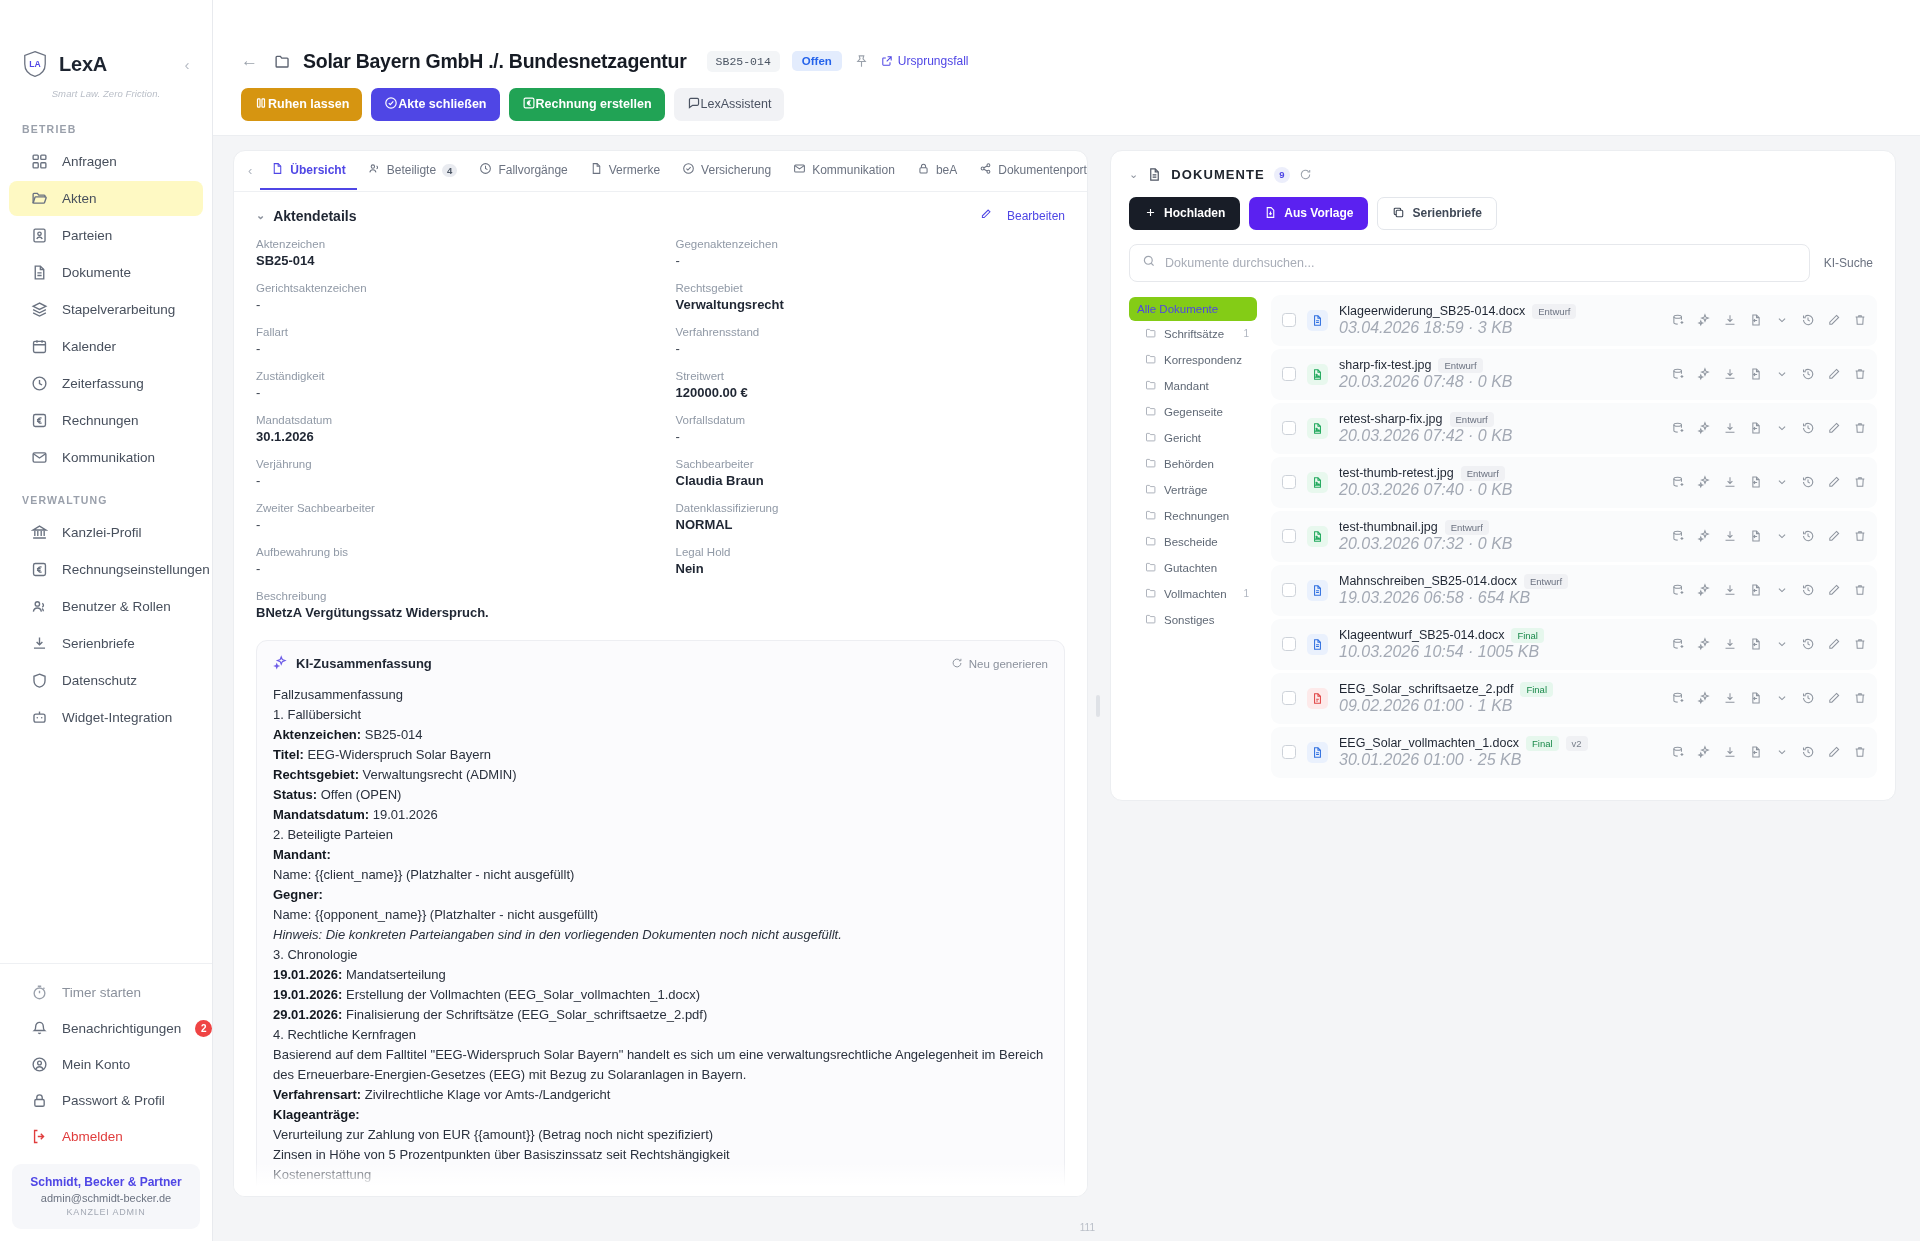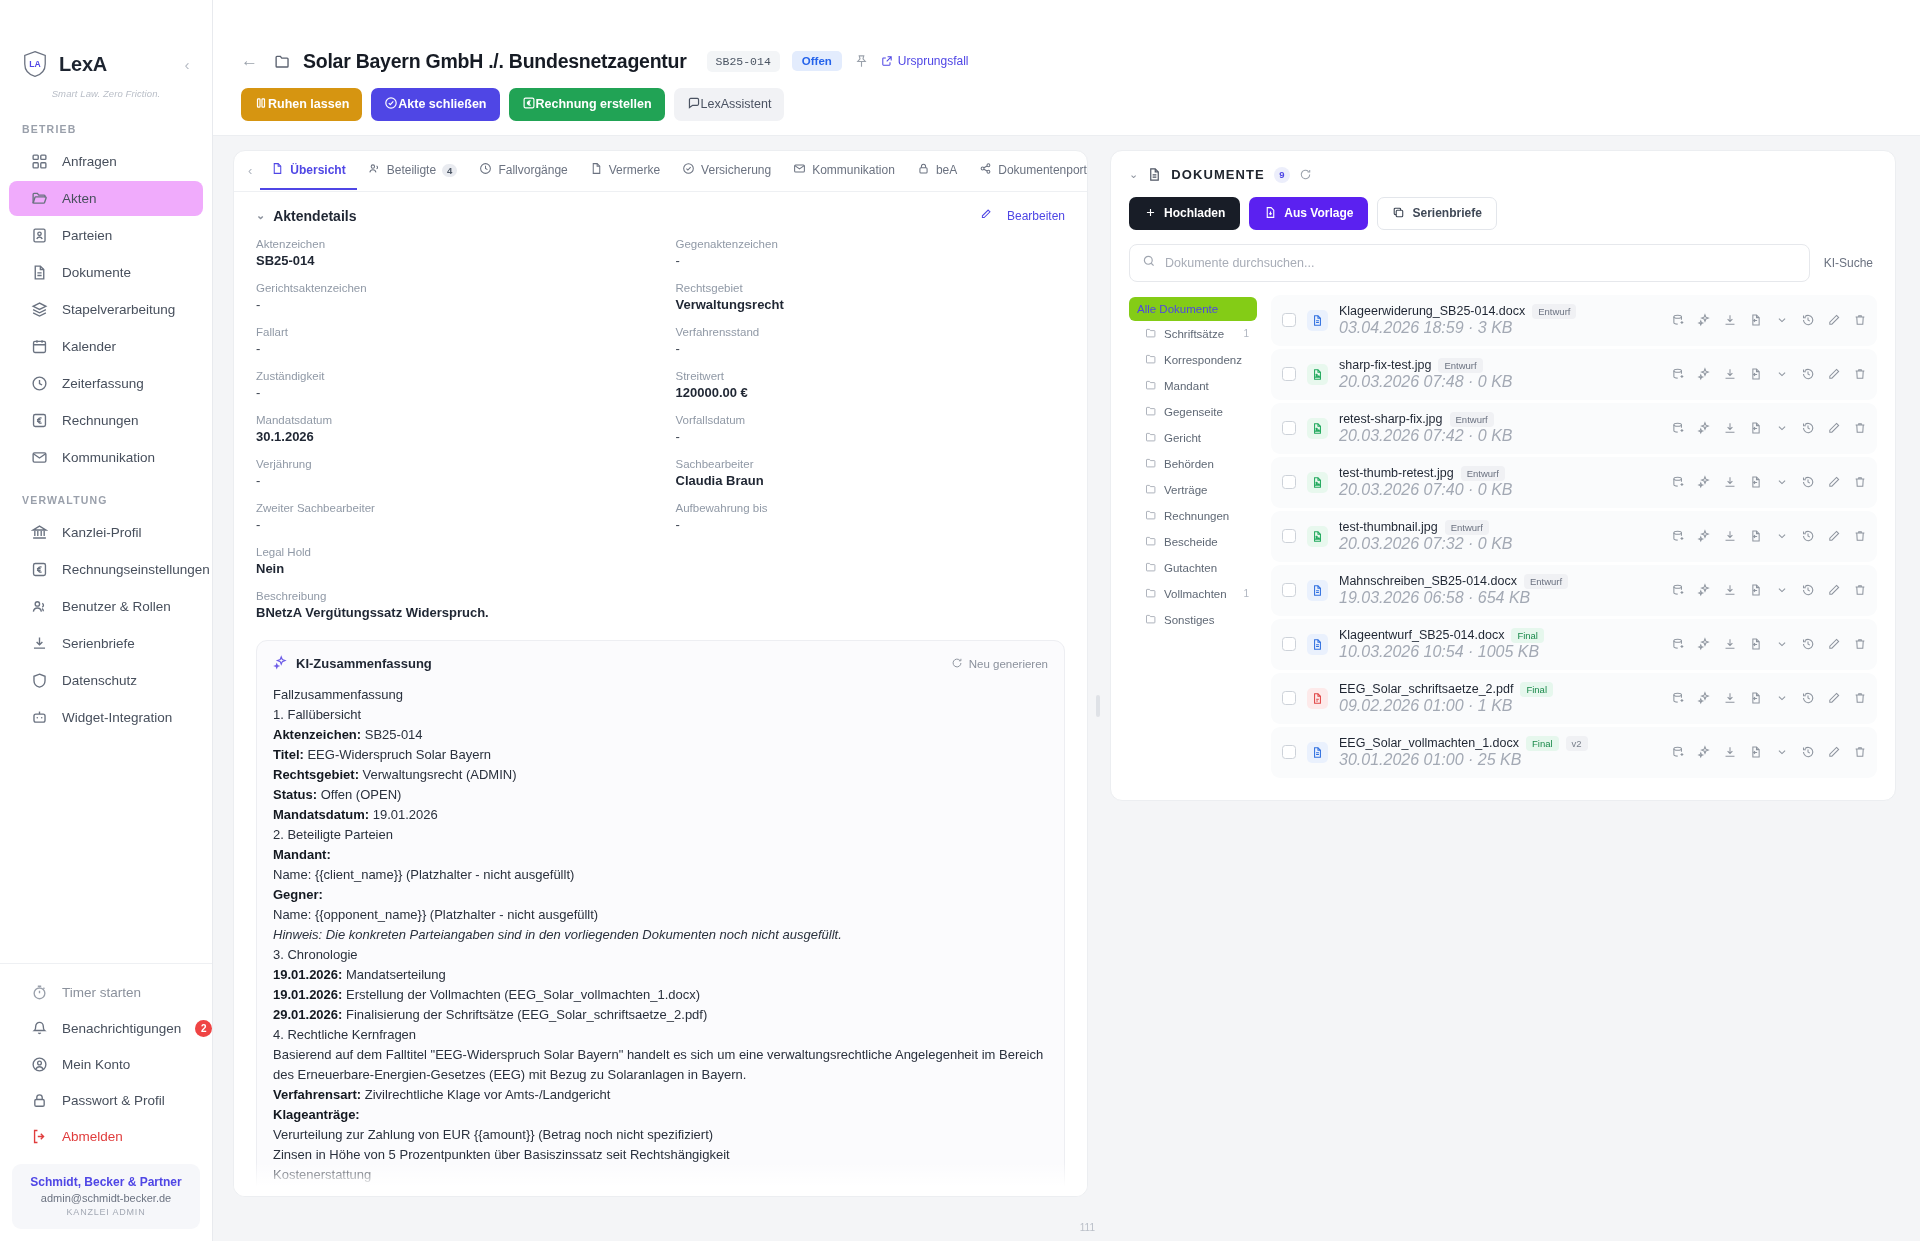--- a/index.html
+++ b/index.html
@@ -38,21 +38,21 @@
   .sb-section {
     font-size: 10.5px; letter-spacing: 1.2px; color: #9aa0ab;
     font-weight: 600; padding: 8px 0 8px 22px;
   }
   .sb-item {
     display: flex; align-items: center; gap: 14px;
     padding: 9px 12px 9px 22px; margin: 1px 9px;
     border-radius: 8px; cursor: pointer;
     font-size: 13.5px; color: #474f5c;
   }
-  .sb-item.active { background: #f0abfc; }
+  .sb-item.active { background: #fef9c3; }
   .sb-item .ic { width: 17px; height: 17px; flex: 0 0 17px; color: #6a7280; display:flex; align-items:center; }
   .sb-item .ic svg { width: 17px; height: 17px; stroke: currentColor; fill: none; stroke-width: 1.6; }
   .sb-item.danger { color: #e03c3c; }
   .sb-item.danger .ic { color: #e03c3c; }
   .sb-item.muted { color: #8b919c; }
   .sb-item.muted .ic { color: #9aa0ab; }
   .sb-badge {
     margin-left: auto; background: #ef4444; color: #fff;
     font-size: 10px; font-weight: 700; border-radius: 999px;
     min-width: 17px; height: 17px; display: flex;
@@ -668,20 +668,24 @@
                     <div class="fld-label">Verjährung</div>
                     <div class="fld-value dash">-</div>
                   </div>
                 <div class="fld">
                     <div class="fld-label">Sachbearbeiter</div>
                     <div class="fld-value">Claudia Braun</div>
                   </div>
                 <div class="fld">
                     <div class="fld-label">Zweiter Sachbearbeiter</div>
                     <div class="fld-value dash">-</div>
+                  </div>
+                <div class="fld">
+                    <div class="fld-label">Datenklassifizierung</div>
+                    <div class="fld-value">NORMAL</div>
                   </div>
                 <div class="fld">
                     <div class="fld-label">Aufbewahrung bis</div>
                     <div class="fld-value dash">-</div>
                   </div>
                 <div class="fld">
                     <div class="fld-label">Legal Hold</div>
                     <div class="fld-value">Nein</div>
                   </div>
                 <div class="fld fld-wide">

